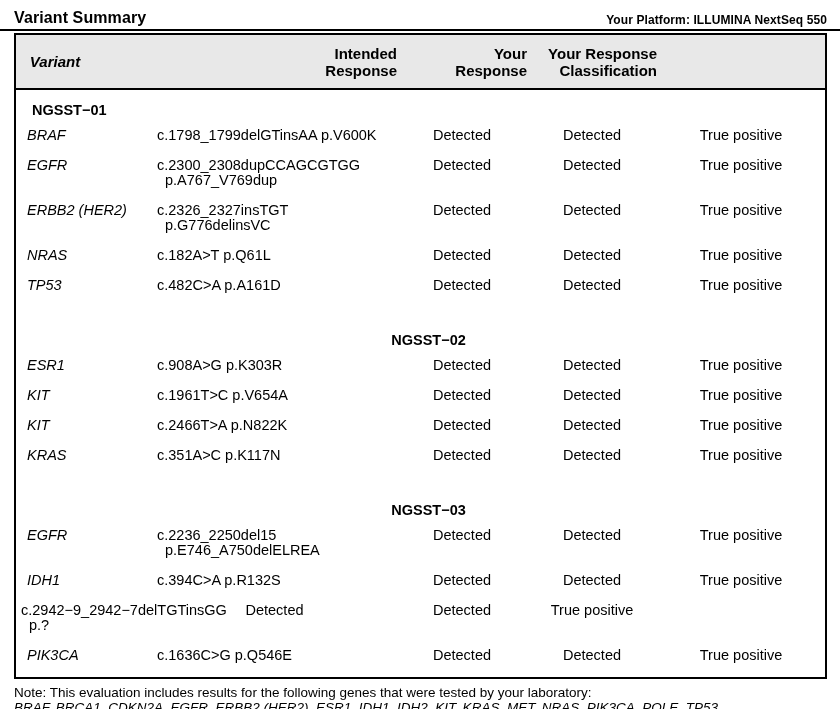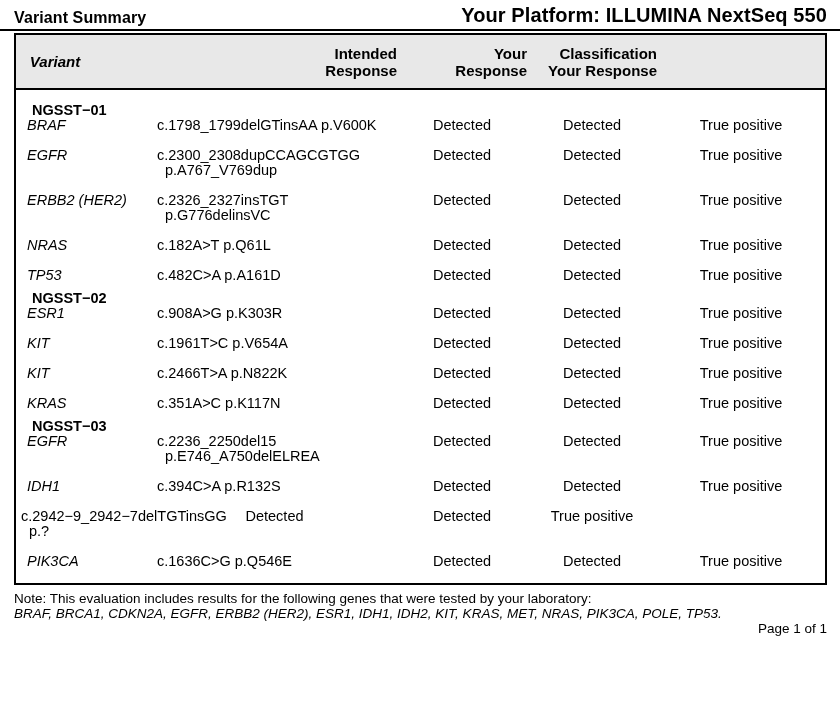--- a/index.html
+++ b/index.html
@@ -16,21 +16,21 @@
     overflow:hidden;
   }
   .page{ position:relative; width:840px; height:697px; }
 
   
   .topbar{
     display:flex; justify-content:space-between; align-items:flex-end;
     padding:8px 13px 0 14px; height:27px;
   }
   .doc-title{ font-size:16px; font-weight:bold; letter-spacing:0.1px; }
-  .platform{ font-size:20px; font-weight:bold; letter-spacing:0.1px; }
+  .platform{ font-size:12px; font-weight:bold; letter-spacing:0.1px; }
   .top-rule{ height:2px; background:var(--border); width:840px; margin-top:2px; }
 
   
   .vtable{
     margin:2px 13px 0 14px;
     border:2px solid var(--border);
   }
   .grid-cols{
     display:grid;
     grid-template-columns:136px 245px 130px 130px 1fr;
@@ -47,23 +47,23 @@
   .th-specimen{ padding-left:9px; }
   .th-specimen .gene-line{ font-style:italic; padding-left:5px; }
   .th-variant{ text-align:center; padding-right:58px;font-style:italic; }
   .th-center{ text-align:right; }
 
   .tbody{ padding-bottom:14px; font-size:14.5px; line-height:15px; }
   .section-label{
     font-weight:bold; font-size:14.5px;
     padding-left:16px; margin-top:13px;
   }
-  .section-label.later{ margin-top:8px; }
+  .section-label.later{ margin-top:40px;text-align:center; }
   .vrow{ margin-top:15px; }
-  .vrow.first{ margin-top:0; }
+  .vrow.first{ margin-top:10px; }
   .cell-gene{ font-style:italic; padding-left:11px; }
   .cell-variant{ padding-left:5px; }
   .cell-variant .line2{ padding-left:8px; }
   .cell-center{ text-align:center; }
 
   
   .note{ margin:6px 14px 0 14px; font-size:13.5px; line-height:15px; }
   .note-genes{ font-style:italic; }
   .page-number{ text-align:right; margin:0 13px 13px 0; font-size:13.5px; line-height:15px; }
 </style>
@@ -83,22 +83,22 @@
       <div class="th-variant">Variant</div>
       <div class="th-center">
         <div>Intended</div>
         <div>Response</div>
       </div>
       <div class="th-center">
         <div>Your</div>
         <div>Response</div>
       </div>
       <div class="th-center">
+        <div>Your Response</div>
         <div>Classification</div>
-        <div>Your Response</div>
       </div>
     </div>
     <div class="tbody">
         <div class="section-label">NGSST−01</div>
         <div class="vrow grid-cols first">
           <div class="cell-gene">BRAF</div>
           <div class="cell-variant">
             <div>c.1798_1799delGTinsAA p.V600K</div>
           </div>
           <div class="cell-center">Detected</div>

